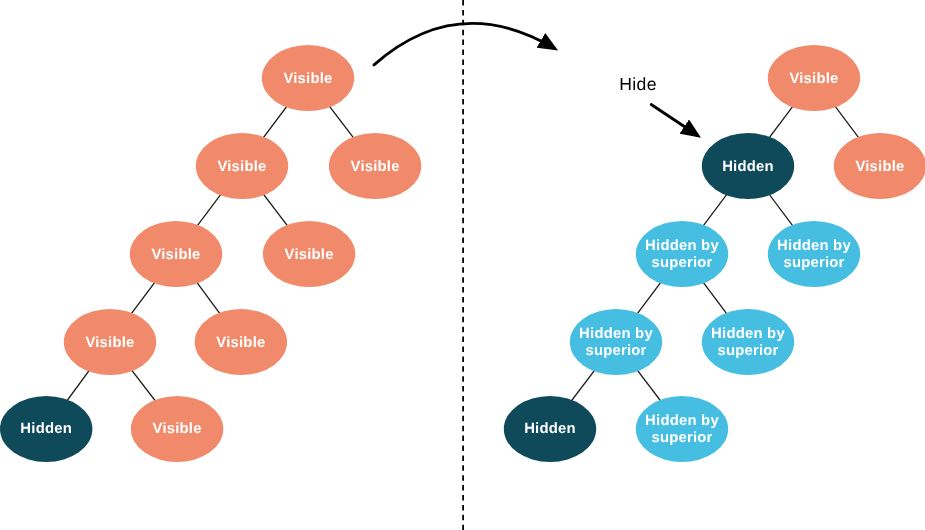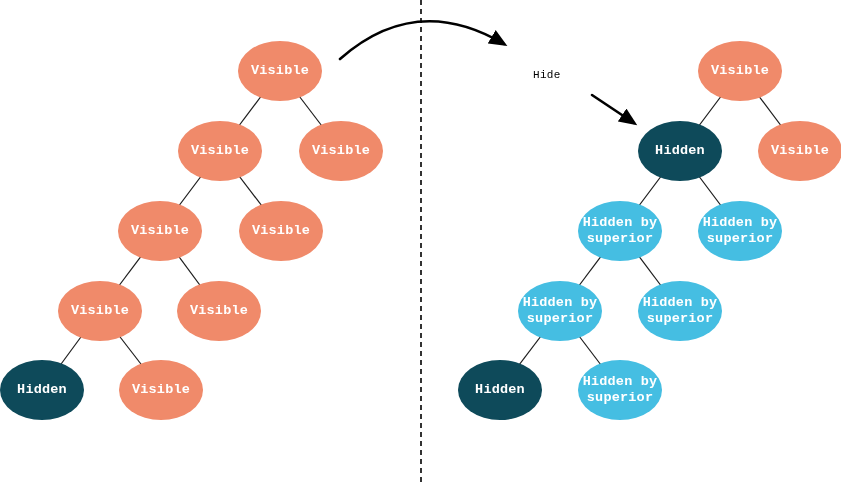--- a/index.html
+++ b/index.html
@@ -2,21 +2,21 @@
 <html style="--c-visible: #F08A6A; --c-hidden: #0E4A5A; --c-hbs: #45BEE2; --c-edge: #1C1C1C; --c-bg: #FFFFFF; --c-node-text: #FFFFFF;"><head>
 <meta charset="utf-8">
 <style>
   html, body { margin: 0; padding: 0; background: #ffffff; }
   .stage {
     position: relative;
     width: 841px;
     height: 482px;
     background: var(--c-bg, #ffffff);
     overflow: hidden;
-    font-family: Liberation Mono, monospace;
+    font-family: Liberation Sans, sans-serif;
   }
   .stage svg.layer {
     position: absolute;
     left: 0; top: 0;
     width: 841px; height: 482px;
   }
   #edges line {
     stroke: var(--c-edge, #1c1c1c);
     stroke-width: 1.2;
   }
@@ -35,23 +35,23 @@
     line-height: 1.2;
     letter-spacing: 0.2px;
     padding: 2px;
     box-sizing: border-box;
   }
   .node.visible { background: var(--c-visible, #f08a6a); }
   .node.hidden { background: var(--c-hidden, #0e4a5a); text-align: right; }
   .node.hidden_by_superior { background: var(--c-hbs, #45bee2); text-align: center; }
   .hide-label {
     position: absolute;
-    left: 533px;
+    left: 563px;
     top: 69px;
-    font-size: 11px;
+    font-size: 16px;
     font-weight: 500;
     color: #000000;
     letter-spacing: 0.3px;
   }
 </style>
 </head>
 <body>
 
 <div class="stage">
 

